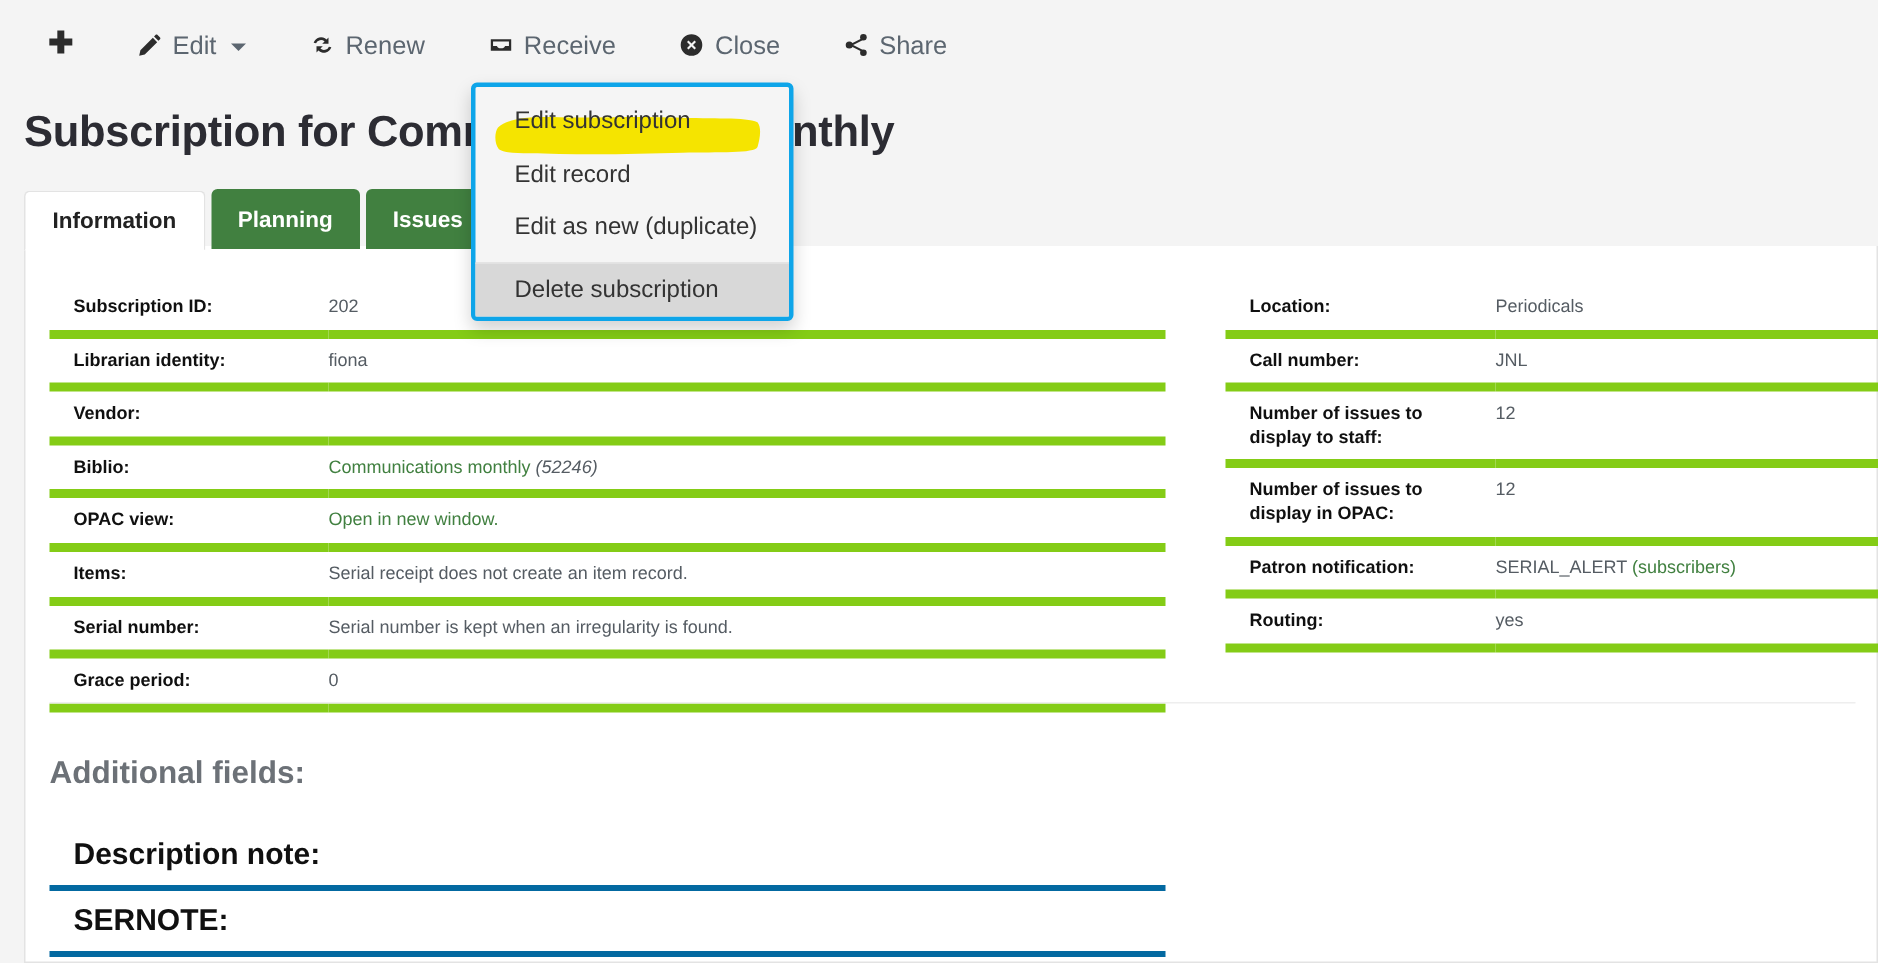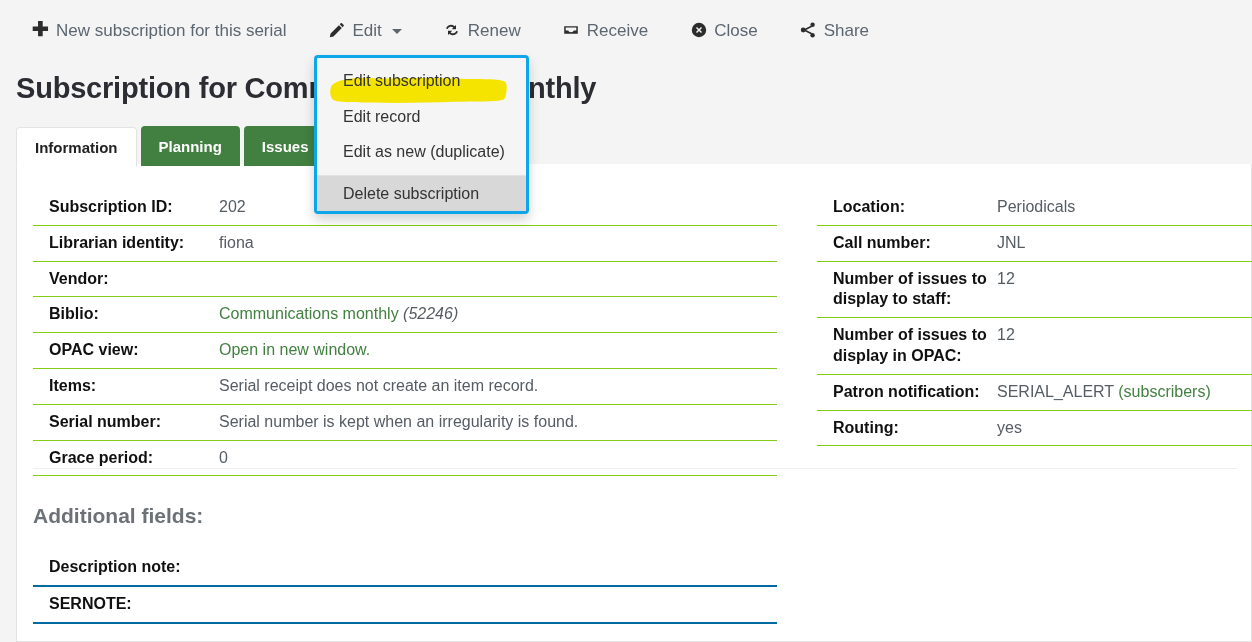--- a/index.html
+++ b/index.html
@@ -125,22 +125,22 @@
 
   
   .dtable {
     position: absolute;
     border-collapse: collapse;
     table-layout: fixed;
   }
   .dtable td {
     vertical-align: top;
     padding: 7px 6px 7px 0;
-    border-bottom: 1px solid #84cc16;
-    font-size: 16px;
+    border-bottom: 6px solid #84cc16;
+    font-size: 12px;
     line-height: 1.3;
   }
   .dtable td.lbl {
     font-weight: bold;
     color: #101010;
     padding-left: 16px;
     white-space: normal;
   }
   .dtable td.val {
     color: #555c63;
@@ -175,22 +175,22 @@
   }
   #addl-table {
     position: absolute;
     left: 16px; top: 386px;
     width: 744px;
     border-collapse: collapse;
     table-layout: fixed;
   }
   #addl-table td {
     padding: 7px 6px 7px 16px;
-    border-bottom: 2px solid #0369a1;
-    font-size: 16px;
+    border-bottom: 4px solid #0369a1;
+    font-size: 20px;
     font-weight: bold;
     color: #101010;
     line-height: 1.3;
   }
 
   
   #edit-menu {
     position: absolute;
     left: 314px; top: 55px;
     width: 215px;
@@ -230,21 +230,20 @@
 </style>
 </head>
 <body>
 
 <div id="toolbar">
 
   <button class="tb-btn">
     <span class="ico">
         <span class="plus-glyph">✚</span>
       </span>
-    <span>New subscription for this serial</span>
   </button>
 
   <button class="tb-btn">
     <span class="ico">
       <svg width="16" height="16" viewBox="0 0 16 16" fill="currentColor">
           <path d="M12.9 1.2c-.3-.3-.8-.3-1.1 0l-1.1 1.1 2.9 2.9 1.1-1.1c.3-.3.3-.8 0-1.1L12.9 1.2zM9.9 3.2 1.6 11.5.8 15.2l3.7-.8 8.3-8.3L9.9 3.2z"></path>
         </svg>
     </span>
     <span>Edit</span>
     <span class="caret"></span>

